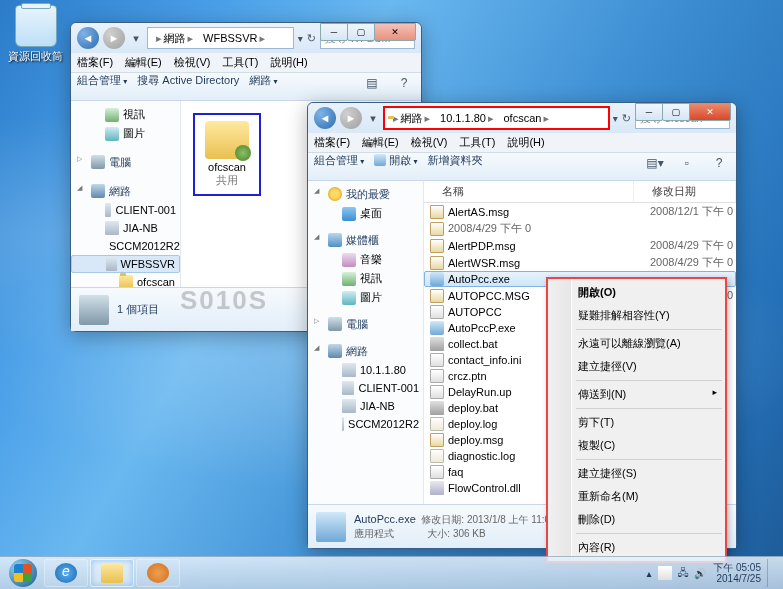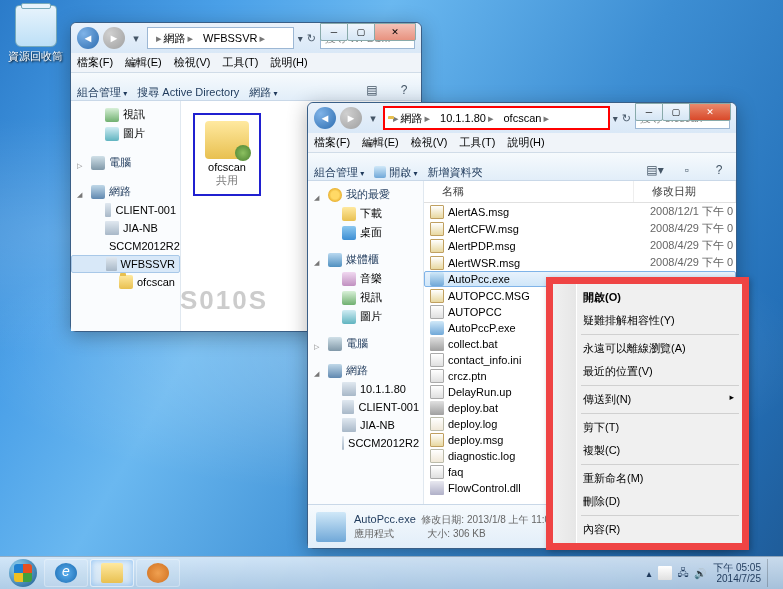--- a/index.html
+++ b/index.html
@@ -19,29 +19,29 @@
 .addressbar { flex: 1; height: 22px; background: #fff; border: 1px solid #9cb7d4; display: flex; align-items: center; font-size: 11px; padding: 0 2px; gap: 2px; }
 .addressbar.hl { outline: 2px solid #f00; outline-offset: -1px; }
 .crumb { padding: 2px 4px; white-space: nowrap; display: flex; align-items: center; gap: 2px; }
 .crumb .sep { color: #777; }
 .searchbox { width: 95px; height: 22px; background: #fff; border: 1px solid #9cb7d4; display: flex; align-items: center; font-size: 11px; color: #888; padding: 0 4px; font-style: italic; }
 .winctrls { position: absolute; top: 0; right: 5px; display: flex; }
 .wbtn { width: 28px; height: 18px; border: 1px solid #8aa; background: linear-gradient(#f0f6fc, #d6e6f5); font-size: 9px; display: flex; align-items: center; justify-content: center; border-radius: 0 0 2px 2px; margin-left: -1px; }
 .wbtn.close { background: linear-gradient(#f3c2b8, #e8927f); width: 42px; }
 .wbtn.close2 { background: linear-gradient(#e98a6d, #d9492a); color: #fff; width: 42px; }
 .menubar { height: 20px; background: #f0f4f9; display: flex; align-items: center; font-size: 11px; padding: 0 6px; gap: 12px; border-bottom: 1px solid #d0dce8; }
-.toolbar { height: 28px; background: linear-gradient(#f6fafd, #e2eef9); display: flex; align-items: flex-end; font-size: 11px; padding: 0 6px; gap: 10px; border-bottom: 1px solid #c9d8e8; }
+.toolbar { height: 28px; background: linear-gradient(#f6fafd, #e2eef9); display: flex; align-items: flex-start; font-size: 11px; padding: 0 6px; gap: 10px; border-bottom: 1px solid #c9d8e8; }
 .toolbar .lnk { color: #1e395b; }
 .toolbar .drop::after { content: " ▾"; font-size: 8px; }
 .toolbar .spacer { flex: 1; }
 .toolbar .ibtn { width: 22px; height: 20px; display: flex; align-items: center; justify-content: center; font-size: 12px; color: #456; }
 .body { flex: 1; display: flex; background: #a16207; overflow: hidden; }
 .nav { width: 110px; background: #fafcfe; border-right: 1px solid #e0e8f0; font-size: 11px; overflow-y: auto; padding: 4px 0; }
 .nav2 { width: 116px; }
-.nav .grp { padding: 2px 6px 2px 20px; color: #1e395b; display: flex; align-items: flex-end; gap: 4px; cursor: default; position: relative; }
+.nav .grp { padding: 2px 6px 2px 20px; color: #1e395b; display: flex; align-items: flex-start; gap: 4px; cursor: default; position: relative; }
 .nav .item { padding: 2px 4px 2px 34px; display: flex; align-items: center; gap: 4px; cursor: default; white-space: nowrap; }
 .nav .item.sel { background: #d8e8f8; border: 1px solid #a8c8e8; border-radius: 2px; padding-top: 1px; padding-bottom: 1px; }
 .nav .ico { width: 14px; height: 14px; display: inline-block; }
 .ico.star { background: radial-gradient(circle, #ffd966 40%, #e8b030 70%); border-radius: 50%; }
 .ico.dl { background: linear-gradient(#ffe9a0, #e8c050); border-radius: 2px; }
 .ico.desk { background: linear-gradient(#8cc8f0, #3d8ed3); border-radius: 2px; }
 .ico.recent { background: linear-gradient(#d8e8c0, #90b060); border-radius: 2px; }
 .ico.lib { background: linear-gradient(#b8d8f0, #5090c0); border-radius: 2px; }
 .ico.doc { background: linear-gradient(#fff, #d0e0f0); border: 1px solid #88a; border-radius: 1px; }
 .ico.mus { background: linear-gradient(#f0d8f0, #c090c0); border-radius: 2px; }
@@ -67,21 +67,21 @@
 .fico.exe { background: linear-gradient(#d0e8f8, #70a8d8); border-radius: 2px; }
 .fico.bat { background: linear-gradient(#e0e0e0, #a0a0a0); border-radius: 1px; }
 .fico.ini { background: linear-gradient(#fff, #e0e0e0); border: 1px solid #aaa; border-radius: 1px; }
 .fico.log { background: linear-gradient(#fff, #f0e8d8); border: 1px solid #bba; border-radius: 1px; }
 .fico.dll { background: linear-gradient(#e8e8f0, #b0b0c8); border-radius: 1px; }
 .details { height: 44px; background: linear-gradient(#f6fafd, #e2eef9); border-top: 1px solid #c9d8e8; display: flex; align-items: center; font-size: 11px; padding: 0 8px; gap: 8px; }
 .details .thumb { width: 30px; height: 30px; background: linear-gradient(#d0e0e8, #8098a8); border-radius: 2px; }
 .details .thumb.exe { background: linear-gradient(#d0e8f8, #70a8d8); }
 .details .meta { color: #666; font-size: 10px; }
 .details .meta b { color: #1e395b; font-weight: normal; font-size: 11px; }
-.ctxmenu { position: absolute; top: 277px; left: 546px; width: 203px; background: #f0f0f0; border: 7px solid #ef4444; box-shadow: 2px 2px 6px rgba(0,0,0,0.25); font-size: 11px; z-index: 100; padding: 2px; }
+.ctxmenu { position: absolute; top: 277px; left: 546px; width: 181px; background: #f0f0f0; border: 2px solid #ef4444; box-shadow: 2px 2px 6px rgba(0,0,0,0.25); font-size: 11px; z-index: 100; padding: 2px; }
 .ctxmenu .mi { padding: 4px 18px 4px 28px; position: relative; }
 .ctxmenu .mi.bold { font-weight: bold; }
 .ctxmenu .mi.hl { outline: 2px solid #f00; outline-offset: -1px; }
 .ctxmenu .mi.sub::after { content: "▸"; position: absolute; right: 6px; font-size: 9px; }
 .ctxmenu hr { border: none; border-top: 1px solid #d0d0d0; margin: 2px 1px 2px 26px; }
 .ctxmenu .iconcol { position: absolute; left: 0; top: 0; bottom: 0; width: 24px; background: linear-gradient(90deg, #f0f0f0, #e6e6e6); border-right: 1px solid #fff; }
 .ctxmenu .mi .shield { position: absolute; left: 6px; width: 14px; height: 14px; background: conic-gradient(#ffb020 0 90deg, #e03020 90deg 180deg, #2070d0 180deg 270deg, #30a030 270deg); border-radius: 2px 2px 6px 6px; }
 .taskbar { position: absolute; left: 0; right: 0; bottom: 0; height: 33px; background: linear-gradient(rgba(230,240,250,0.85), rgba(190,210,230,0.85)); border-top: 1px solid rgba(0,0,0,0.15); display: flex; align-items: center; padding: 0 4px; gap: 2px; z-index: 200; }
 .startorb { width: 38px; height: 30px; display: flex; align-items: center; justify-content: center; }
 .startorb .orb { width: 28px; height: 28px; border-radius: 50%; background: radial-gradient(circle at 30% 30%, #8fd0f0, #1a5a90); position: relative; }
@@ -194,20 +194,24 @@
         </div>
     </div>
     <div class="content">
       <div class="foldercard">
         <div class="bigfold"></div>
         <div>ofcscan</div>
         <div style="color:#777">共用</div>
       </div>
     </div>
   </div>
+  <div class="details">
+    <div class="thumb"></div>
+    <div class="meta"><b>1 個項目</b></div>
+  </div>
 </div>
 
 <div class="window win2">
   <div class="winctrls">
     <div class="wbtn">─</div>
     <div class="wbtn">▢</div>
     <div class="wbtn close2">✕</div>
   </div>
   <div class="titlebar">
     <div class="navbtn">◄</div>
@@ -250,24 +254,20 @@
     <span class="ibtn">?</span>
   </div>
   <div class="body">
     <div class="nav nav2">
       <div class="grp">
           <span class="tri">◢</span>
           <span class="ico star"></span>
           <span>我的最愛</span>
         </div>
       <div class="item">
-          <span class="ico dl"></span>
-          <span>下載</span>
-        </div>
-      <div class="item">
           <span class="ico desk"></span>
           <span>桌面</span>
         </div>
       <div style="height:8px"></div>
       <div class="grp">
           <span class="tri">◢</span>
           <span class="ico lib"></span>
           <span>媒體櫃</span>
         </div>
       <div class="item">
@@ -318,21 +318,20 @@
           <div class="col c2">修改日期</div>
         </div>
         <div id="filelist-rows">
             <div class="row">
               <span class="fico msg"></span>
               <span class="col c1">AlertAS.msg</span>
               <span class="col c2" style="color:#666">2008/12/1 下午 0</span>
             </div>
             <div class="row">
               <span class="fico msg"></span>
-              <span class="col c1">AlertCFW.msg</span>
               <span class="col c2" style="color:#666">2008/4/29 下午 0</span>
             </div>
             <div class="row">
               <span class="fico msg"></span>
               <span class="col c1">AlertPDP.msg</span>
               <span class="col c2" style="color:#666">2008/4/29 下午 0</span>
             </div>
             <div class="row">
               <span class="fico msg"></span>
               <span class="col c1">AlertWSR.msg</span>
@@ -420,27 +419,28 @@
     </div>
   </div>
 </div>
 
 <div class="ctxmenu">
   <div class="iconcol"></div>
   <div class="mi bold">開啟(O)</div>
   <div class="mi">疑難排解相容性(Y)</div>
   <hr>
   <div class="mi">永遠可以離線瀏覽(A)</div>
-  <div class="mi">最近的位置(V)</div>
+  <div class="mi">建立捷徑(V)</div>
   <hr>
   <div class="mi sub">傳送到(N)</div>
   <hr>
   <div class="mi">剪下(T)</div>
   <div class="mi">複製(C)</div>
   <hr>
+  <div class="mi">建立捷徑(S)</div>
   <div class="mi">重新命名(M)</div>
   <div class="mi">刪除(D)</div>
   <hr>
   <div class="mi">內容(R)</div>
 </div>
 
 <div class="taskbar">
   <div class="startorb">
       <div class="orb"></div>
     </div>

